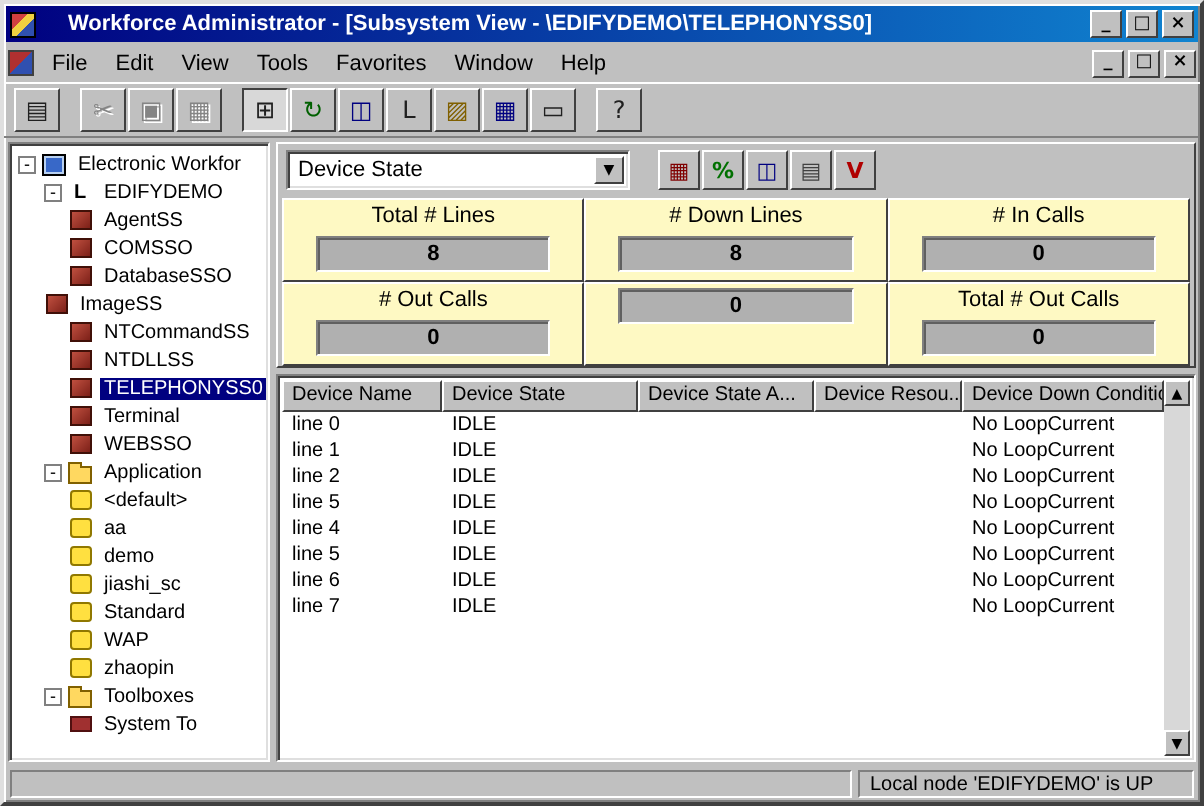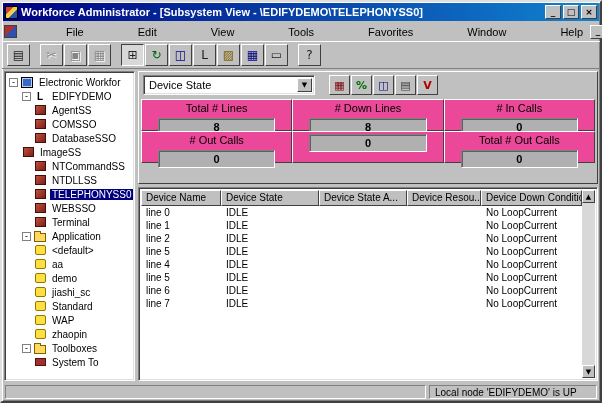--- a/index.html
+++ b/index.html
@@ -18,21 +18,21 @@
     box-shadow: inset 1px 1px 0 #ffffff, inset -1px -1px 0 #808080;
     display: flex; flex-direction: column;
   }
   
   .titlebar {
     height: 18px; flex: none;
     margin: 1px;
     background: linear-gradient(to right, #000080, #1084d0);
     color: #fff; font-weight: bold;
     display: flex; align-items: center;
-    padding: 0 2px; gap: 3px;
+    padding: 0 2px; gap: 16px;
     overflow: hidden; white-space: nowrap;
   }
   .app-icon {
     width: 13px; height: 13px; flex: none;
     background: linear-gradient(135deg, #d04040 0 35%, #f0d040 35% 60%, #3050b0 60% 100%);
     border: 1px solid #000;
   }
   .title-text { flex: 1; overflow: hidden; font-size: 11px; }
   .winbtns { display: flex; gap: 2px; flex: none; }
   .winbtn {
@@ -47,21 +47,21 @@
   .menubar {
     height: 19px; flex: none;
     display: flex; align-items: center;
     padding: 0 2px; gap: 0;
   }
   .child-icon {
     width: 13px; height: 13px; flex: none; margin-right: 2px;
     background: linear-gradient(135deg, #b03030 0 50%, #3050b0 50% 100%);
     border: 1px solid #404040;
   }
-  .menu-item { padding: 2px 7px; cursor: default; margin-left: 40px; }
+  .menu-item { padding: 2px 7px; cursor: default; }
   .menubar .spacer { flex: 1; }
   
   .toolbar {
     height: 28px; flex: none;
     border-top: 1px solid #ffffff;
     border-bottom: 1px solid #808080;
     display: flex; align-items: center;
     padding: 2px 5px; gap: 1px;
   }
   .tb-btn {
@@ -131,23 +131,23 @@
   .mini-btn {
     width: 21px; height: 20px; flex: none;
     background: #c0c0c0;
     border: 1px solid; border-color: #ffffff #404040 #404040 #ffffff;
     font-size: 11px; font-weight: bold;
     display: flex; align-items: center; justify-content: center;
     font-family: "DejaVu Sans", sans-serif;
   }
   .stats-grid { display: grid; grid-template-columns: repeat(3, 1fr); }
   .stat-cell {
-    height: 32px;
-    border: 1px solid; border-color: #ffffff #404040 #404040 #ffffff;
-    background: #ec4899;
+    height: 42px;
+    border: 1px solid; border-color: #ffffff #404040 #404040 #ffffff;
+    background: #fef9c3;
   }
   .stat-label { height: 16px; display: flex; align-items: center; justify-content: center; font-size: 11px; }
   .stat-value {
     margin: 2px 16px 0; height: 18px;
     background: #b0b0b0;
     border: 1px solid; border-color: #808080 #ffffff #ffffff #808080;
     box-shadow: inset 1px 1px 0 #606060;
     display: flex; align-items: center; justify-content: center;
     font-weight: bold; font-size: 11px; color: #000;
   }
@@ -277,25 +277,25 @@
         <div class="tree-row" style="padding-left: 28px;">
           <span class="ti ti-subsystem"></span>
           <span class="tree-label">NTDLLSS</span>
         </div>
         <div class="tree-row" style="padding-left: 28px;">
           <span class="ti ti-subsystem"></span>
           <span class="tree-label selected">TELEPHONYSS0</span>
         </div>
         <div class="tree-row" style="padding-left: 28px;">
           <span class="ti ti-subsystem"></span>
+          <span class="tree-label">Terminal</span>
+        </div>
+        <div class="tree-row" style="padding-left: 28px;">
+          <span class="ti ti-subsystem"></span>
           <span class="tree-label">WEBSSO</span>
-        </div>
-        <div class="tree-row" style="padding-left: 28px;">
-          <span class="ti ti-subsystem"></span>
-          <span class="tree-label">Terminal</span>
         </div>
         <div class="tree-row" style="padding-left: 15px;">
           <span class="expander">-</span>
           <span class="ti ti-folder"></span>
           <span class="tree-label">Application</span>
         </div>
         <div class="tree-row" style="padding-left: 28px;">
           <span class="ti ti-app"></span>
           <span class="tree-label">&lt;default&gt;</span>
         </div>

